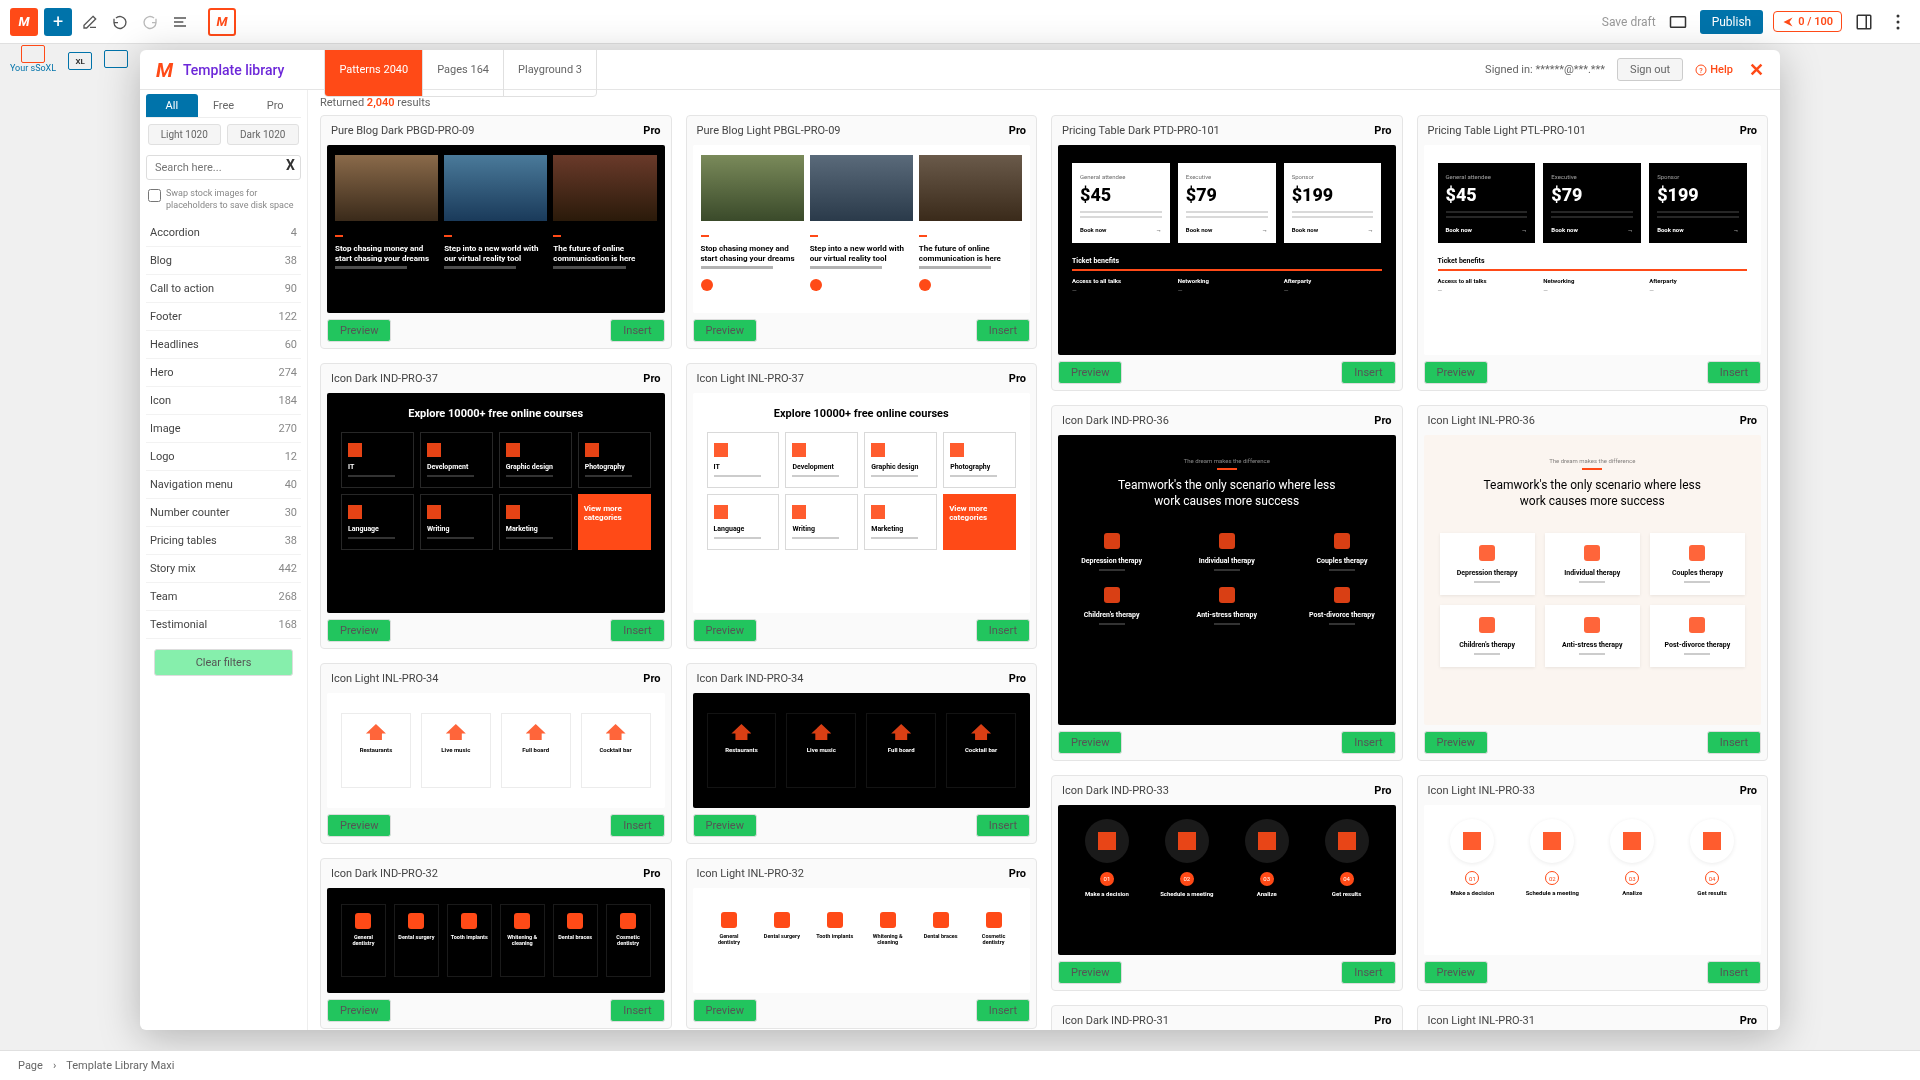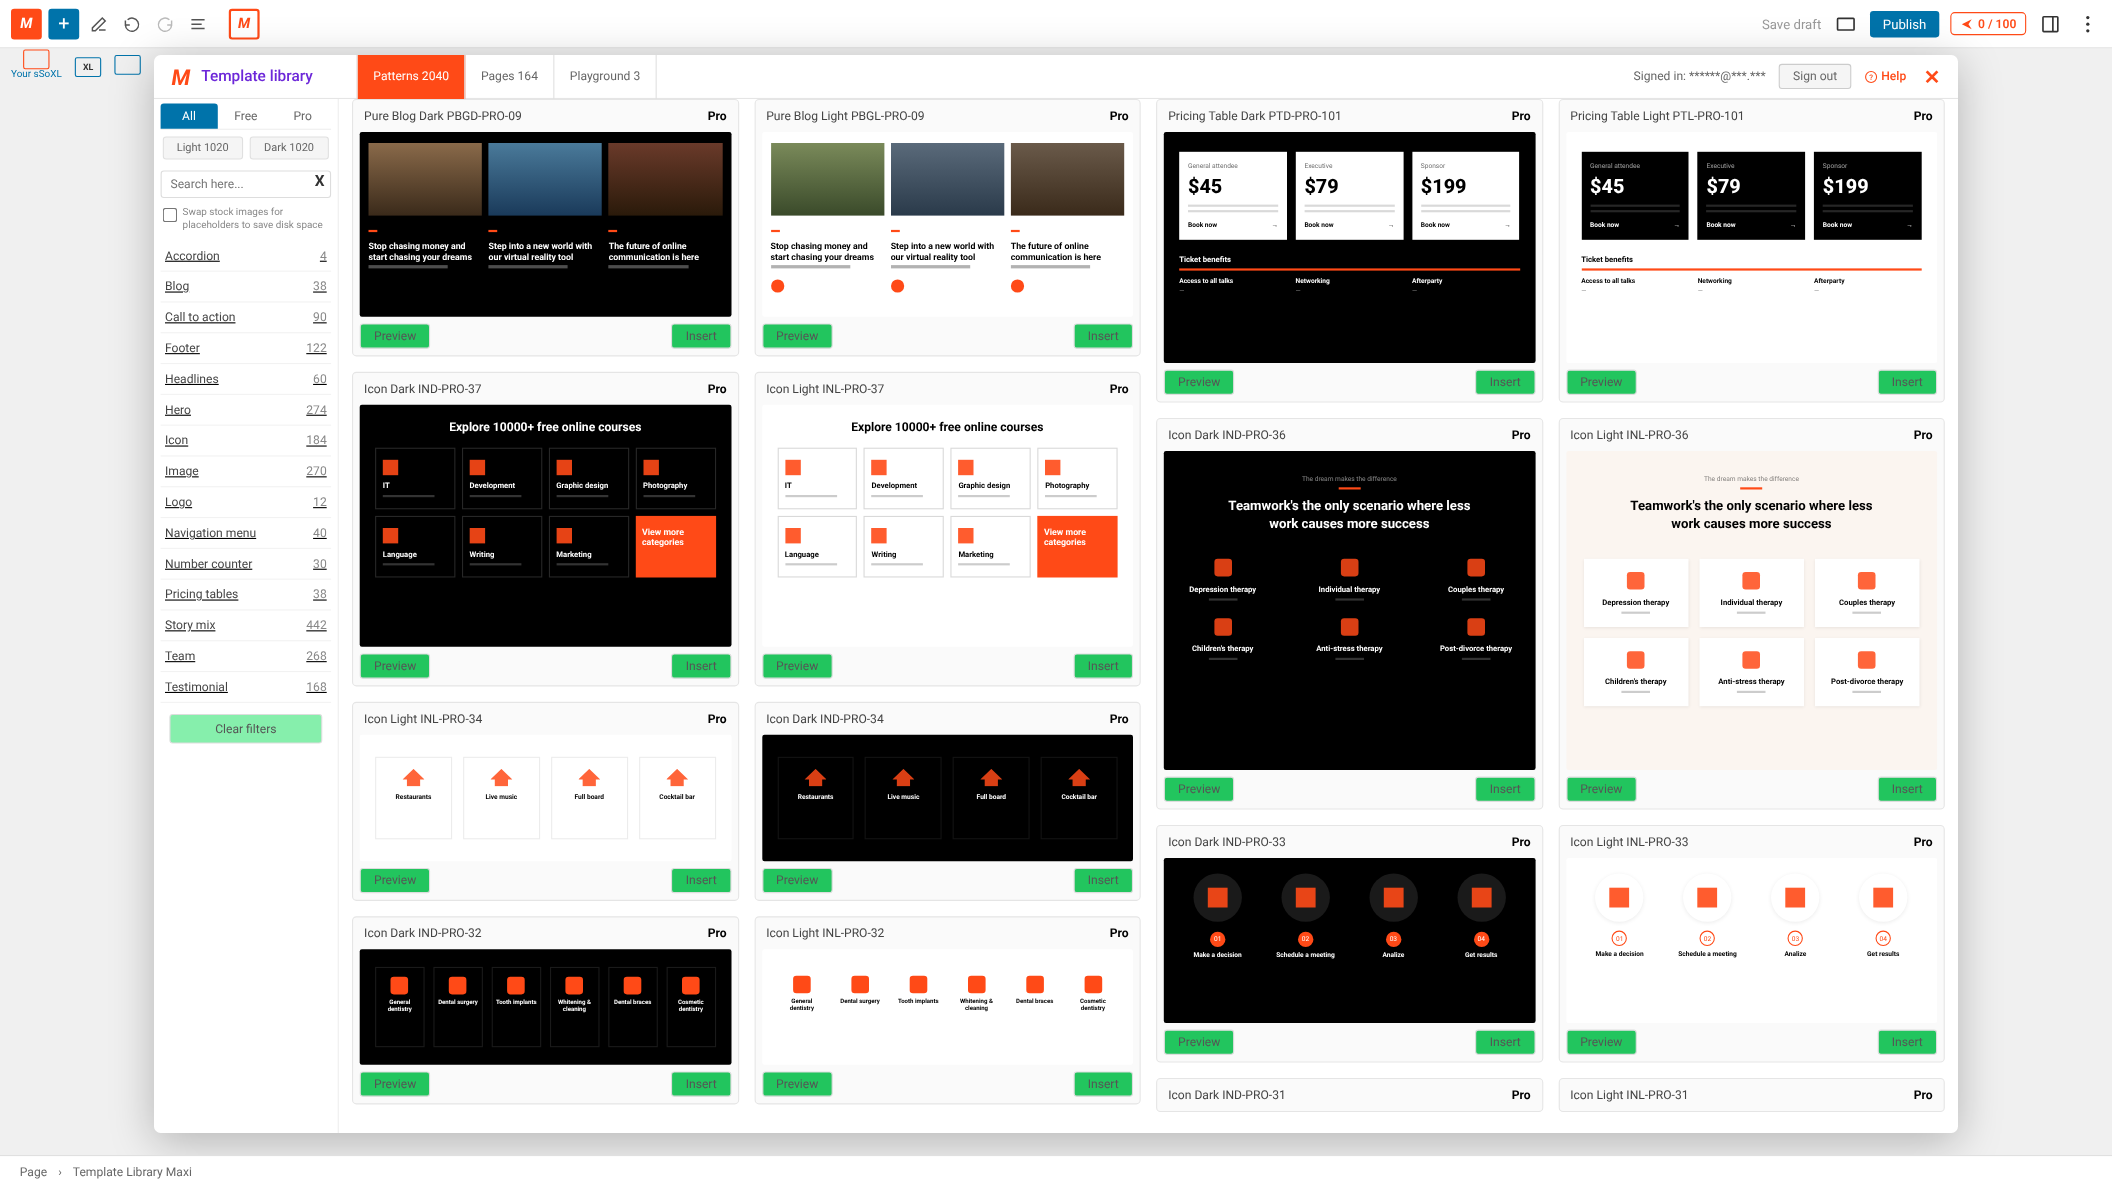--- a/index.html
+++ b/index.html
@@ -46,21 +46,21 @@
 .cost-tabs { display: flex; border-bottom: 1px solid #eee; }
 .cost-tab { flex: 1; text-align: center; padding: 5px 0; font-size: 11px; color: #666; cursor: pointer; }
 .cost-tab.active { background: #0073aa; color: #fff; border-radius: 3px 3px 0 0; }
 .theme-tabs { display: flex; gap: 6px; padding: 6px 2px; }
 .theme-tab { flex: 1; text-align: center; padding: 4px 0; font-size: 10px; color: #666; background: #f5f5f5; border-radius: 3px; border: 1px solid #e0e0e0; }
 .search-box { position: relative; margin: 4px 0; }
 .search-input { width: 100%; padding: 5px 24px 5px 8px; border: 1px solid #ddd; border-radius: 3px; font-size: 11px; }
 .search-clear { position: absolute; right: 6px; top: 2px; font-size: 14px; color: #333; font-weight: bold; cursor: pointer; }
 .swap-cb { display: flex; align-items: flex-start; gap: 5px; padding: 4px 2px 8px; font-size: 9px; color: #888; line-height: 1.3; }
 .swap-cb input { margin-top: 1px; }
-.cat-list { list-style: none; text-decoration: underline; }
+.cat-list { list-style: none; }
 .cat-item { display: flex; justify-content: space-between; padding: 7px 4px; border-bottom: 1px solid #f2f2f2; font-size: 11px; color: #444; cursor: pointer; }
 .cat-count { color: #888; }
 .clear-filters { margin: 10px auto; display: block; width: 90%; padding: 6px; background: #86efac; border: 1px solid #ddd; border-radius: 3px; font-size: 11px; color: #555; cursor: pointer; }
 
 
 .results-area { flex: 1; display: flex; flex-direction: column; overflow: hidden; }
 .results-header { padding: 6px 12px; font-size: 11px; color: #666; }
 .results-header b { color: #ff4a17; font-weight: 600; }
 .results-grid { flex: 1; overflow-y: auto; padding: 0 12px 12px; display: flex; gap: 14px; align-items: flex-start; }
 .col { flex: 1; display: flex; flex-direction: column; gap: 14px; }
@@ -115,21 +115,21 @@
 .ctcard.orange { background: #ff4a17; color: #fff; border: none; }
 .cticon { width: 14px; height: 14px; background: #ff4a17; margin-bottom: 6px; opacity: 0.9; }
 .ctlbl { font-size: 7px; font-weight: 700; }
 .ctbar { height: 2px; background: currentColor; opacity: 0.2; margin-top: 4px; width: 80%; }
 
 .team-thumb { padding: 22px 16px; text-align: center; }
 .team-thumb.dk { color: #fff; }
 .team-thumb.lt { color: #000; }
 .team-sub { font-size: 6px; opacity: 0.5; }
 .team-div { width: 20px; height: 2px; background: #ff4a17; margin: 4px auto 8px; }
-.team-h { font-size: 12px; font-weight: 700; line-height: 1.3; margin-bottom: 24px; }
+.team-h { font-size: 12px; font-weight: 400; line-height: 1.3; margin-bottom: 24px; }
 .tmgrid { display: grid; grid-template-columns: repeat(3, 1fr); gap: 16px 40px; }
 .tmitem { display: flex; flex-direction: column; align-items: center; }
 .tmicon { width: 16px; height: 16px; background: #ff4a17; border-radius: 3px; margin-bottom: 8px; opacity: 0.85; }
 .tmlbl { font-size: 7px; font-weight: 700; }
 .tmbar { width: 26px; height: 2px; background: currentColor; opacity: 0.2; margin-top: 4px; }
 .team-thumb.lt .tmgrid > div { background: #fff; padding: 12px 6px; box-shadow: 0 1px 3px rgba(0,0,0,0.08); }
 .team-thumb.lt { background: linear-gradient(#fbf5f0, #fbf5f0); }
 
 .rest-thumb { padding: 20px 14px; display: flex; gap: 10px; justify-content: center; }
 .rest-thumb.lt { color: #000; }
@@ -341,20 +341,23 @@
             </li>
           <li class="cat-item">
               <span>Testimonial</span>
               <span class="cat-count">168</span>
             </li>
         </ul>
         <button class="clear-filters">Clear filters</button>
       </div>
 
       <div class="results-area">
+        <div class="results-header">
+          <span>Returned </span><b>2,040</b><span> results</span>
+        </div>
         <div class="results-grid">
 
           <div class="col">
 
             <div class="card">
               <div class="card-head">
                   <span>Pure Blog Dark PBGD-PRO-09</span>
                   <span class="pro-badge">Pro</span>
                 </div>
               <div class="thumb" style="height:168px;color:#fff">

